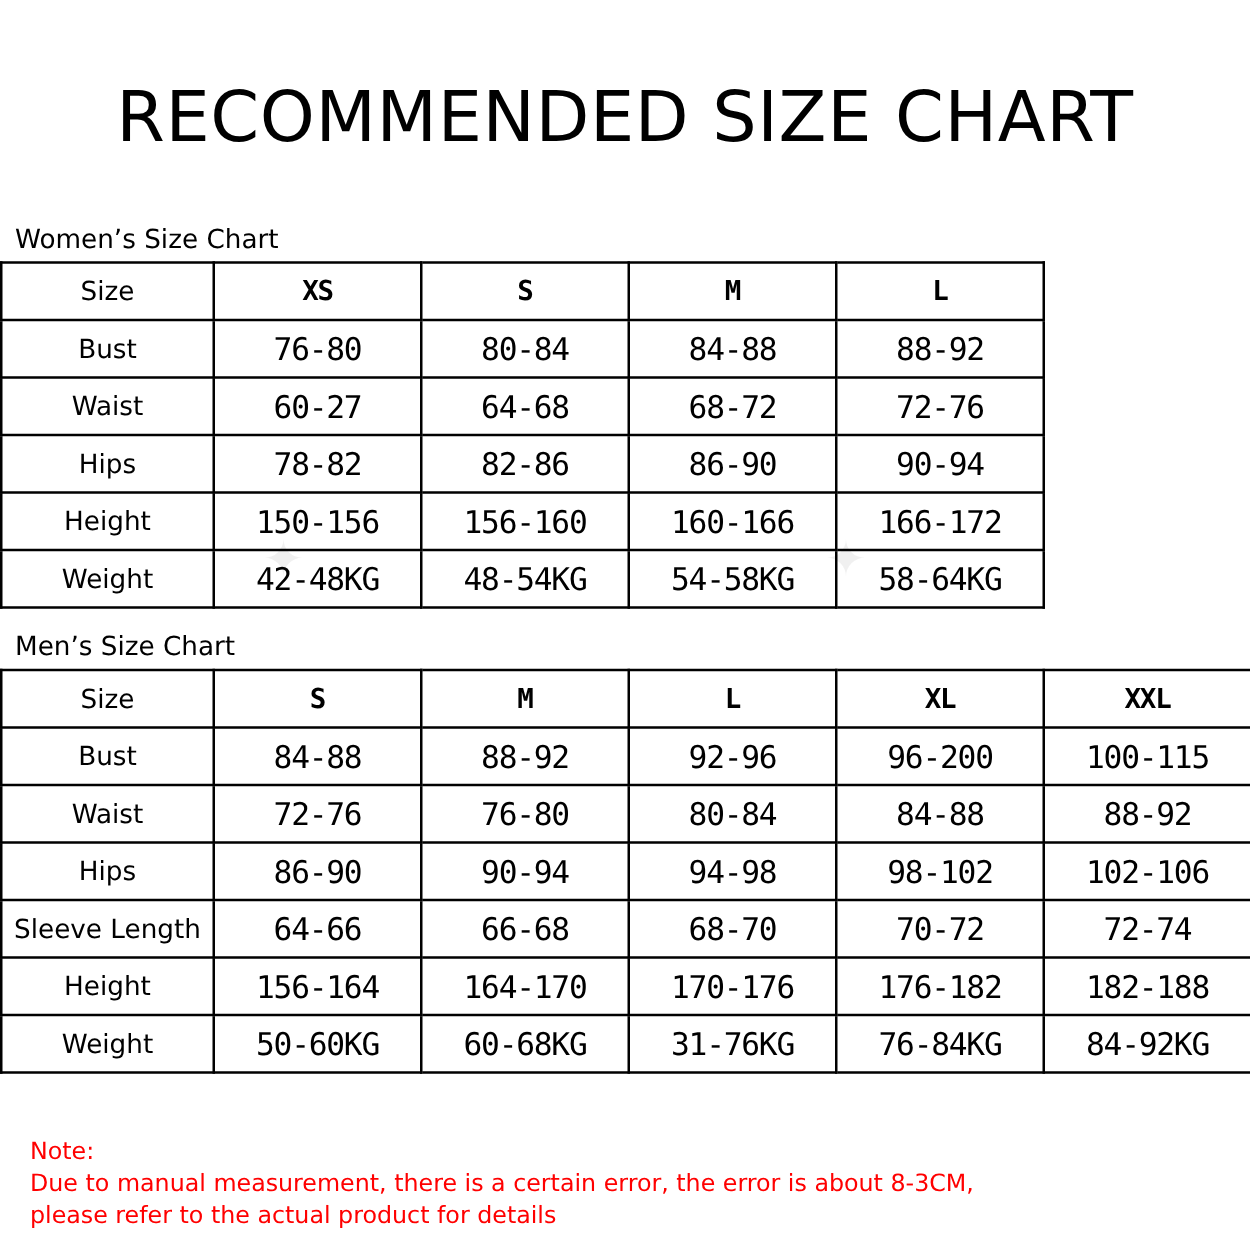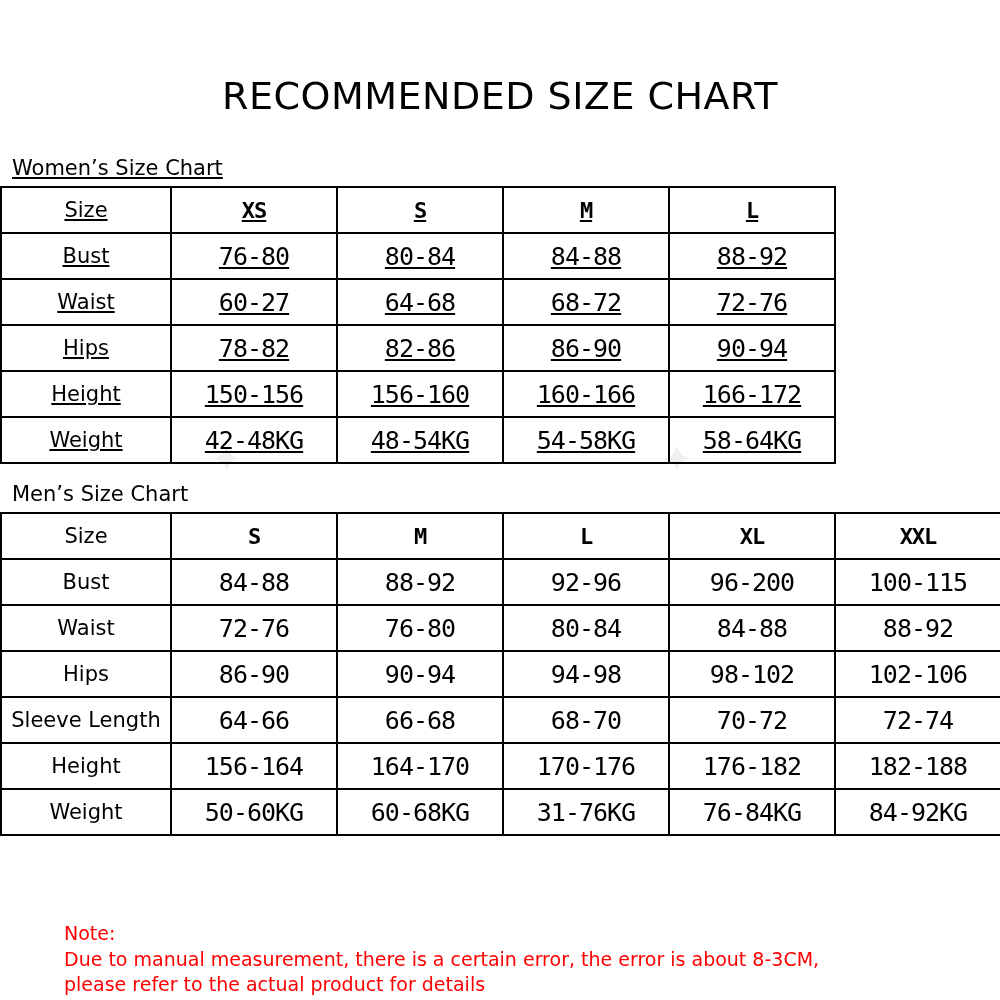--- a/index.html
+++ b/index.html
@@ -16,34 +16,34 @@
     overflow: hidden;
   }
   .page {
     width: 1000px;
     height: 1000px;
     position: relative;
     box-sizing: border-box;
   }
   .title {
     text-align: center;
-    font-size: 38px;
+    font-size: 56px;
     letter-spacing: 0.5px;
     font-weight: normal;
     font-family: "DejaVu Sans", sans-serif;
-    margin: 16px;
+    margin: 4px;
     padding-top: 58px;
     padding-bottom: 10px;
   }
   .section-label {
     font-size: 21px;
     font-family: "DejaVu Sans", sans-serif;
     margin: 0 0 6px 12px;
   }
-  .sec-women { margin-top: 28px; text-decoration: underline; }
+  .sec-women { margin-top: 42px; }
   .sec-men { margin-top: 18px; }
 
   table.size {
     border-collapse: collapse;
     width: 1000px;
     table-layout: fixed;
     background: transparent;
   }
   table.size td {
     border: 2px solid #000000;
@@ -80,21 +80,20 @@
   .m-col  { width: 166px; }
 
   .note {
     position: absolute;
     left: 24px;
     bottom: 18px;
     color: #ff0000;
     font-size: 19px;
     line-height: 1.35;
     font-family: "DejaVu Sans", sans-serif;
-    margin-left: 40px;
   }
   .note div { white-space: nowrap; }
 
   
   .wm {
     position: absolute;
     color: rgba(0,0,0,0.06);
     font-size: 40px;
     font-family: "DejaVu Serif", serif;
     pointer-events: none;

